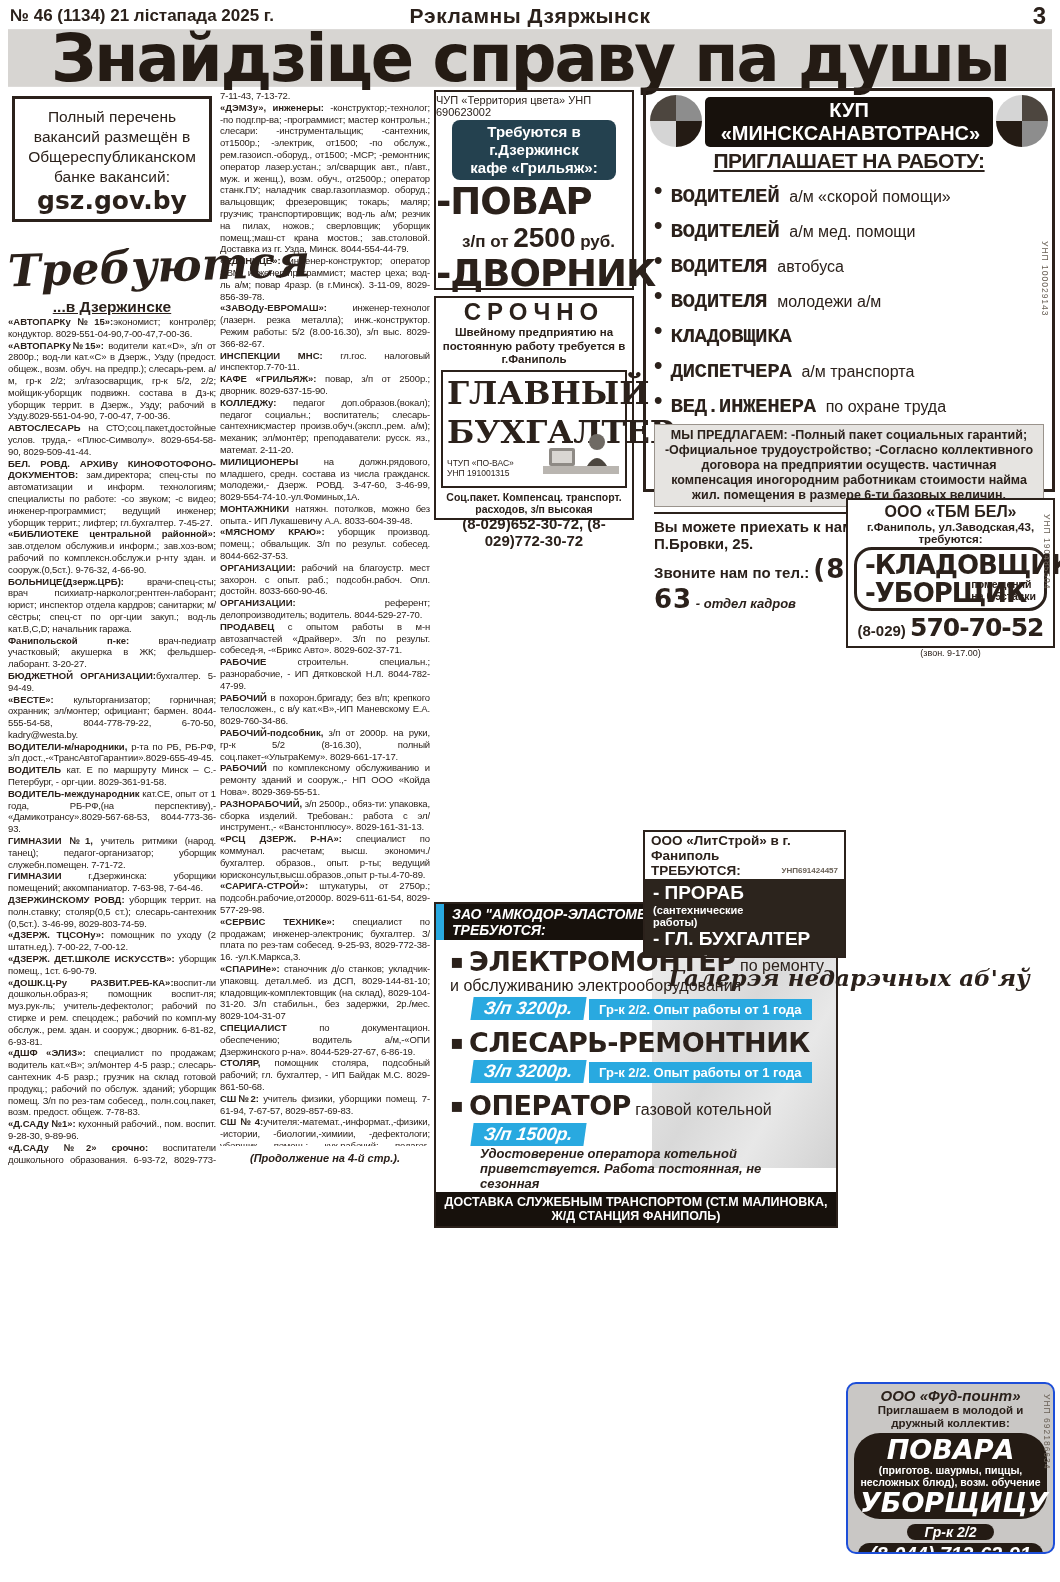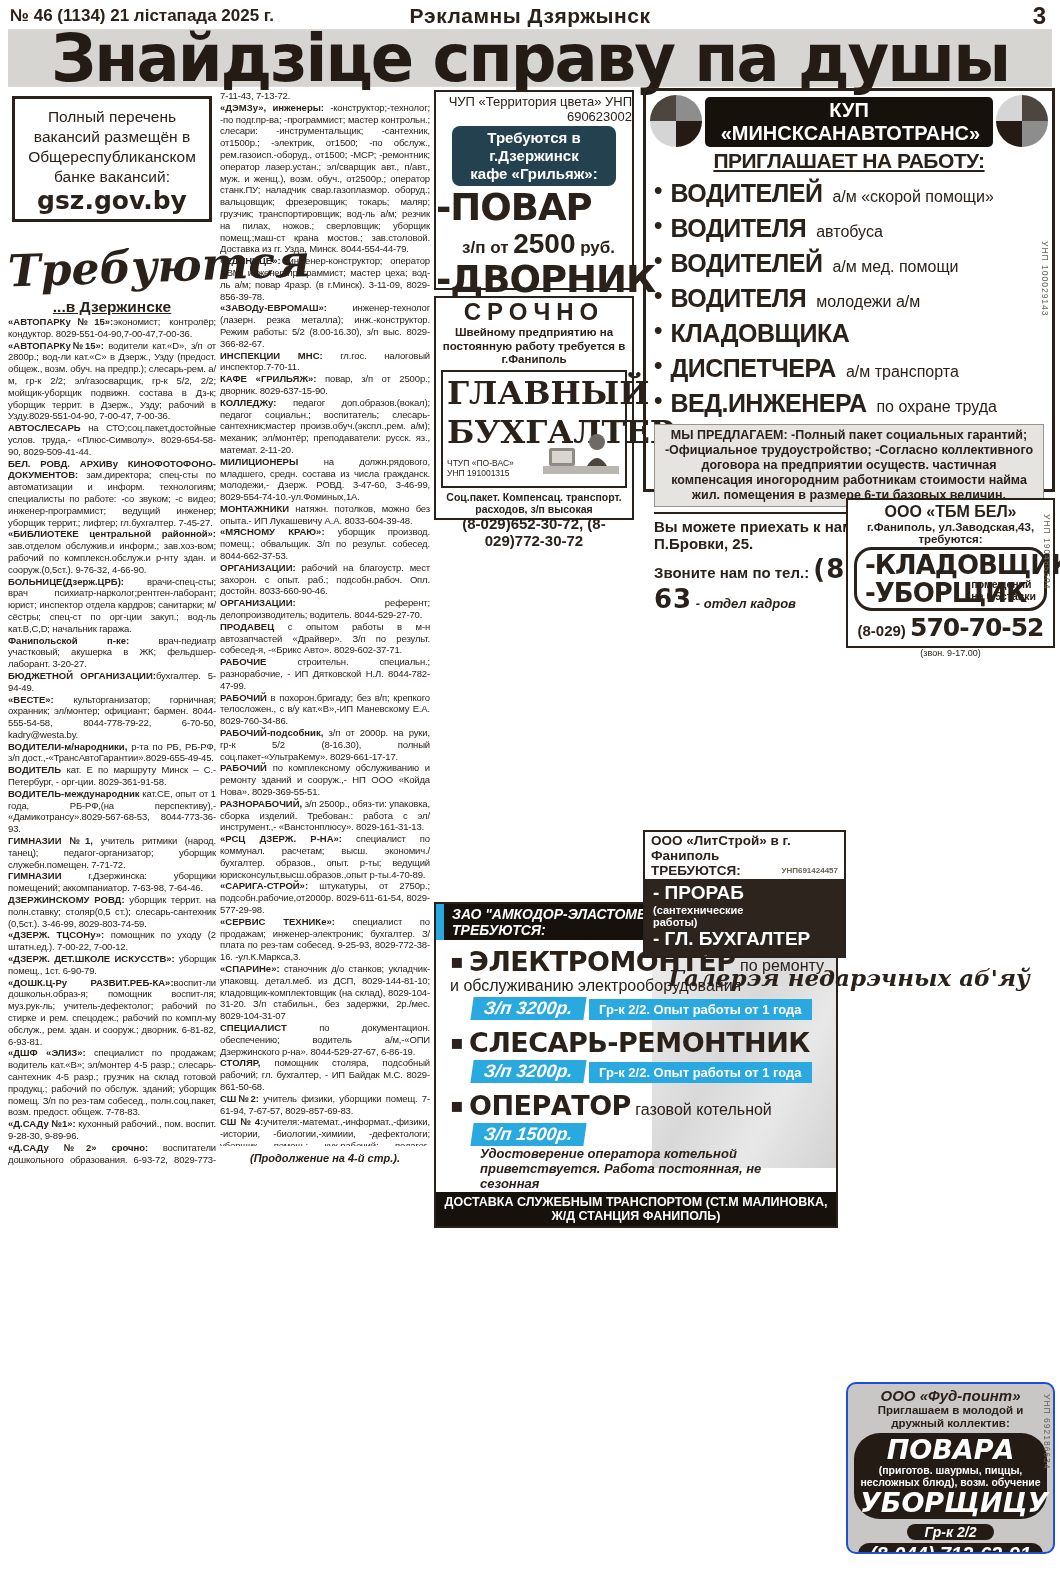--- a/index.html
+++ b/index.html
@@ -22,21 +22,21 @@
   .gszsite{font-weight:900;font-size:25px;font-family:"DejaVu Sans",sans-serif;margin-top:4px}
   .script{font-family:"DejaVu Serif",serif;font-style:italic;font-weight:bold;font-size:44px;
           text-align:center;transform:rotate(-2deg)}
   .colsub{font-weight:bold;font-size:15.5px;text-align:center;text-decoration:underline}
   .ads{overflow:hidden}
   .ad{font-size:9.5px;line-height:11.8px;text-align:justify;letter-spacing:-.15px}
   .ad b{letter-spacing:0}
   .contline{font-weight:bold;font-style:italic;font-size:11px;text-align:center}
   
   .boxed{border:2px solid #2b211b;background:#fff}
-  .gr-top{font-size:13px;text-align:right;padding-top:2px}
+  .gr-top{font-size:11px;text-align:left;padding-top:2px}
   .gr-head{background:#24414f;color:#fff;font-weight:bold;font-size:15px;line-height:18px;
            text-align:center;border-radius:8px;margin:2px 16px;padding:3px 0}
   .gr-job{font-family:"DejaVu Sans",sans-serif;font-weight:900;font-size:37px;line-height:40px;letter-spacing:-1px}
   .gr-pay{font-weight:900;font-size:17px;padding-left:26px}
   .gr-pay .big{font-size:28px}
   .gr-line{border-top:3px solid #29a9e0;margin:2px 6px}
   .gr-phone{font-family:"DejaVu Sans",sans-serif;font-weight:900;font-size:25px;text-align:center}
   
   .sr-title{font-weight:900;font-size:24px;text-align:center;letter-spacing:6px}
   .sr-sub{font-weight:bold;font-size:11.5px;text-align:center;line-height:13.5px}
@@ -45,21 +45,21 @@
   .sr-firm{font-size:8.5px;line-height:10px;margin-top:6px}
   .sr-cond{font-weight:bold;font-size:10.5px;text-align:center}
   .sr-phones{font-weight:900;font-size:15px;text-align:center}
   
   .mst{border:3px solid #2b211b;padding:4px 8px;position:relative}
   .mst-pill{background:#17110c;color:#fff;font-weight:900;font-size:20px;text-align:center;
             border-radius:5px;width:74%;margin:2px auto;padding:2px 16px}
   .mst-invite{font-weight:900;font-size:21px;text-align:center;text-decoration:underline;letter-spacing:-.5px}
   .mst-row{margin-top:3px;white-space:nowrap}
   .mst-row::before{content:"•";font-size:24px;font-weight:900;margin-right:8px;vertical-align:4px}
-  .mst-job{font-family:Liberation Sans, sans-serif;font-weight:900;font-size:25px;letter-spacing:-.5px}
+  .mst-job{font-family:Liberation Mono, monospace;font-weight:900;font-size:21px;letter-spacing:-.5px}
   .mst-desc{font-size:16px;margin-left:10px}
   .mst-offer{background:#e6e4e1;border:1px solid #9a938c;font-weight:bold;font-size:12.5px;
              line-height:15px;text-align:center;padding:3px 6px;margin-top:6px}
   .mst-addr{font-weight:bold;font-size:15px;margin-top:5px;border-top:2px solid #2b211b;padding-top:4px}
   .mst-callrow{margin-top:2px}
   .mst-call{font-weight:bold;font-size:15px}
   .mst-phone{font-family:"DejaVu Sans",sans-serif;font-weight:900;font-size:26px;letter-spacing:1px}
   .mst-sfx{font-weight:bold;font-style:italic;font-size:13px}
   .pinwheel{width:52px;height:52px;border-radius:50%;
             background:conic-gradient(#8d8d8d 0 90deg,#241b14 90deg 180deg,#d5d5d5 180deg 270deg,#4d463f 270deg)}
@@ -222,22 +222,22 @@
   </div>
 
   <div class="abs mst" style="left:643px;top:88px;width:412px;height:404px">
     <div class="abs pinwheel" style="left:4px;top:4px"></div>
     <div class="abs pinwheel" style="right:4px;top:4px;transform:rotate(90deg)"></div>
     <div class="mst-pill">КУП «МИНСКСАНАВТОТРАНС»</div>
     <div class="mst-invite">ПРИГЛАШАЕТ НА РАБОТУ:</div>
     <div>
 
     <div class="mst-row"><span class="mst-job">ВОДИТЕЛЕЙ</span><span class="mst-desc">а/м «скорой помощи»</span></div>
+        <div class="mst-row"><span class="mst-job">ВОДИТЕЛЕЙ</span><span class="mst-desc">а/м мед. помощи</span></div>
         <div class="mst-row"><span class="mst-job">ВОДИТЕЛЯ</span><span class="mst-desc">автобуса</span></div>
-        <div class="mst-row"><span class="mst-job">ВОДИТЕЛЕЙ</span><span class="mst-desc">а/м мед. помощи</span></div>
         <div class="mst-row"><span class="mst-job">ВОДИТЕЛЯ</span><span class="mst-desc">молодежи а/м</span></div>
         <div class="mst-row"><span class="mst-job">КЛАДОВЩИКА</span><span class="mst-desc"></span></div>
         <div class="mst-row"><span class="mst-job">ДИСПЕТЧЕРА</span><span class="mst-desc">а/м транспорта</span></div>
         <div class="mst-row"><span class="mst-job">ВЕД.ИНЖЕНЕРА</span><span class="mst-desc">по охране труда</span></div>
       </div>
     <div class="mst-offer">МЫ ПРЕДЛАГАЕМ: -Полный пакет социальных гарантий; -Официальное трудоустройство; -Согласно коллективного договора на предприятии осуществ. частичная компенсация иногородним работникам стоимости найма жил. помещения в размере 6-ти базовых величин.</div>
     <div class="mst-addr">Вы можете приехать к нам по адресу: г. Минск, ул. П.Бровки, 25.</div>
     <div class="mst-callrow">
       <span class="mst-call">Звоните нам по тел.: </span><span class="mst-phone">(8-017) 358 09 63</span><span class="mst-sfx"> - отдел кадров</span>
     </div>

